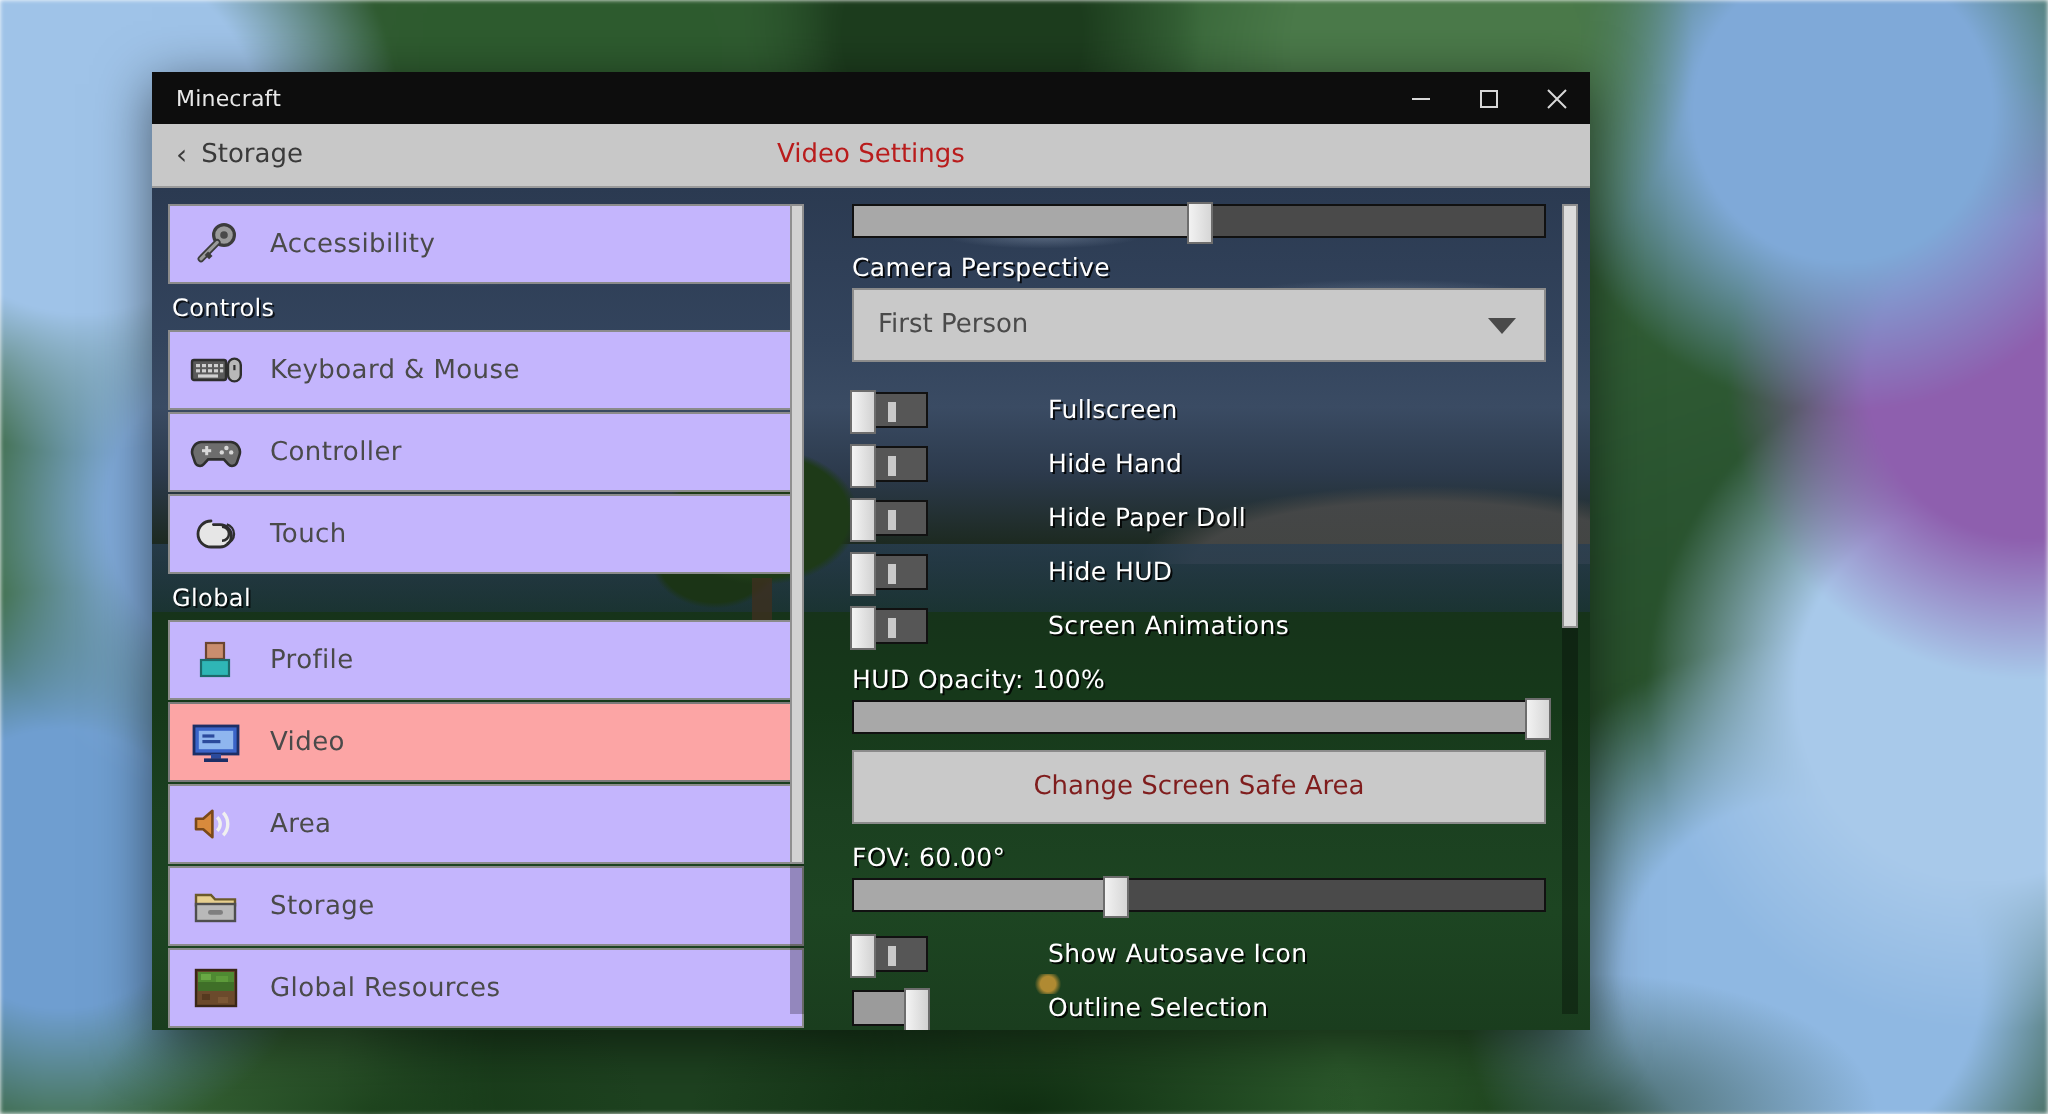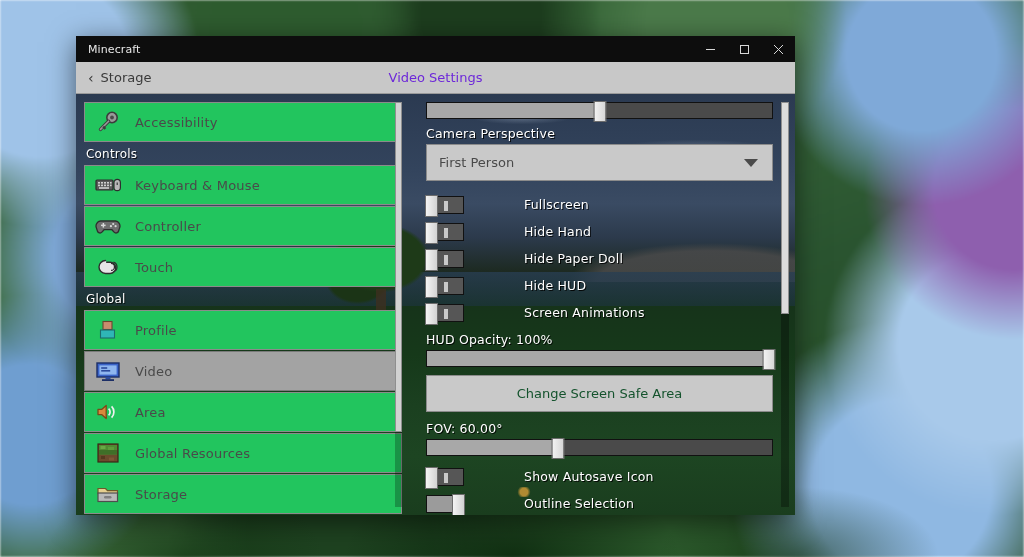--- a/index.html
+++ b/index.html
@@ -86,21 +86,21 @@
     display: flex; align-items: center; gap: 7px;
     padding-left: 12px;
     color: #3a3a3a;
     font-size: 13px;
   }
   #back-chevron { font-size: 14px; color: #3a3a3a; line-height: 1; }
   #panel-title {
     position: absolute;
     left: 0; right: 0;
     text-align: center;
-    color: #6d28d9;
+    color: #b91c1c;
     font-size: 13px;
     pointer-events: none;
   }
 
   
   #body {
     height: 421px;
     display: flex;
     position: relative;
     background: #1b2636;
@@ -150,28 +150,28 @@
     width: 334px;
     flex: 0 0 334px;
     padding: 8px 0 0 8px;
     overflow: hidden;
   }
   #sidebar-scrollarea { position: relative; width: 318px; }
 
   .nav-item {
     height: 40px;
     margin-bottom: 1px;
-    background: #22c55e;
+    background: #c4b5fd;
     border: 1px solid #8b8b8b;
     display: flex;
     align-items: center;
     padding-left: 10px;
     gap: 14px;
   }
-  .nav-item.selected { background: #a3a3a3; border-color: #7a7a7a; }
+  .nav-item.selected { background: #fca5a5; border-color: #7a7a7a; }
   .nav-label { font-size: 13px; color: #4a4a4a; letter-spacing: .2px; }
   .nav-item.selected .nav-label { color: #4a4a4a; }
 
   .nav-icon { width: 26px; height: 24px; display: block; flex: 0 0 26px; }
 
   .group-label {
     font-size: 12px;
     color: #ffffff;
     padding: 4px 0 4px 2px;
     letter-spacing: .2px;
@@ -292,21 +292,21 @@
     margin-left: 48px;
   }
 
   
   .wide-button {
     height: 37px;
     background: #c9c9c9;
     border: 1px solid #8b8b8b;
     display: flex; align-items: center; justify-content: center;
     font-size: 13px;
-    color: #14532d;
+    color: #7f1d1d;
     margin: 8px 0 9px 0;
   }
 
   
   #pane-scrollbar {
     position: absolute;
     right: 6px; top: 8px;
     width: 8px; height: 405px;
     background: rgba(0,0,0,.3);
   }
@@ -466,43 +466,43 @@
               <path d="M13.6 8.6 a4.6 4.6 0 0 1 0 6.8" fill="none" stroke="#f0f0f0" stroke-width="1.7"></path>
               <path d="M16.6 6.4 a8 8 0 0 1 0 11.2" fill="none" stroke="#f0f0f0" stroke-width="1.7"></path>
             </svg>
           </span>
           <span class="nav-label">Area</span>
         </div>
 
         <div class="nav-item">
           <span class="nav-icon">
             <svg viewBox="0 0 26 24" width="26" height="24">
+              <path d="M3 6.5 h7.5 l2 2.2 h10 v3 H3 z" fill="#e6cf8f" stroke="#6b5a2a" stroke-width="1.2"></path>
+              <rect x="3" y="11" width="19.5" height="8.5" fill="#b9b9b9" stroke="#4e4e4e" stroke-width="1.2"></rect>
+              <rect x="9" y="14" width="7.5" height="2.4" rx="1.2" fill="#7f7f7f"></rect>
+            </svg>
+          </span>
+          <span class="nav-label">Storage</span>
+        </div>
+
+        <div class="nav-item">
+          <span class="nav-icon">
+            <svg viewBox="0 0 26 24" width="26" height="24">
               <rect x="3" y="3" width="20" height="18" fill="#6b4a2c" stroke="#3a2716" stroke-width="1.2"></rect>
               <rect x="4" y="4" width="18" height="9.5" fill="#4f8a32"></rect>
               <rect x="4" y="9" width="18" height="4.5" fill="#3f6f28"></rect>
               <rect x="5.5" y="5" width="5" height="3" fill="#69a844"></rect>
               <rect x="13" y="6" width="6" height="3" fill="#5d9b3a"></rect>
               <rect x="6" y="15" width="4" height="3" fill="#55391f"></rect>
               <rect x="14" y="16.5" width="5" height="3" fill="#7b5735"></rect>
             </svg>
           </span>
           <span class="nav-label">Global Resources</span>
         </div>
 
-        <div class="nav-item">
-          <span class="nav-icon">
-            <svg viewBox="0 0 26 24" width="26" height="24">
-              <path d="M3 6.5 h7.5 l2 2.2 h10 v3 H3 z" fill="#e6cf8f" stroke="#6b5a2a" stroke-width="1.2"></path>
-              <rect x="3" y="11" width="19.5" height="8.5" fill="#b9b9b9" stroke="#4e4e4e" stroke-width="1.2"></rect>
-              <rect x="9" y="14" width="7.5" height="2.4" rx="1.2" fill="#7f7f7f"></rect>
-            </svg>
-          </span>
-          <span class="nav-label">Storage</span>
-        </div>
-
       </div>
 
       <div id="sidebar-scrollbar">
         <div id="sidebar-thumb"></div>
       </div>
     </div>
 
     <div id="pane-divider"></div>
 
     <div id="settings-pane">

